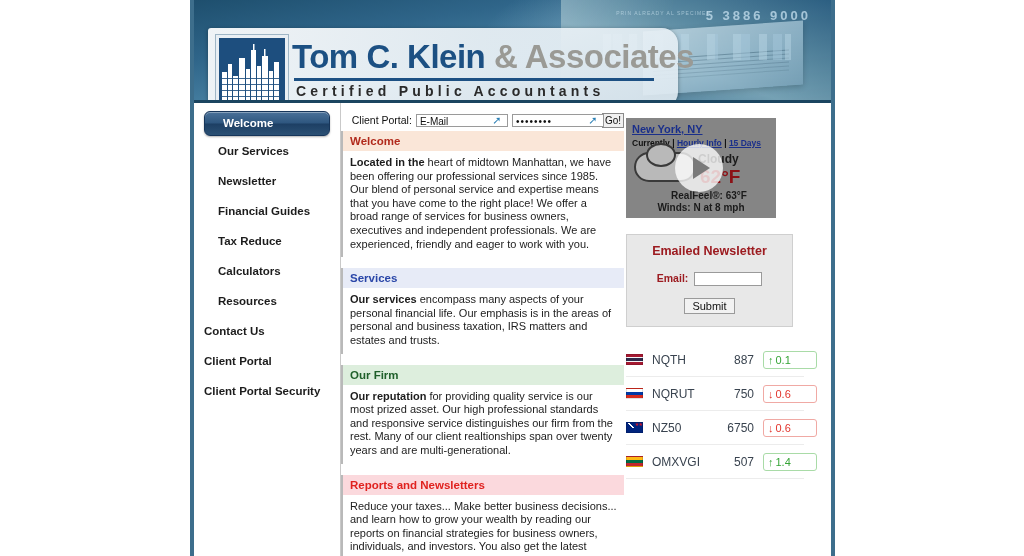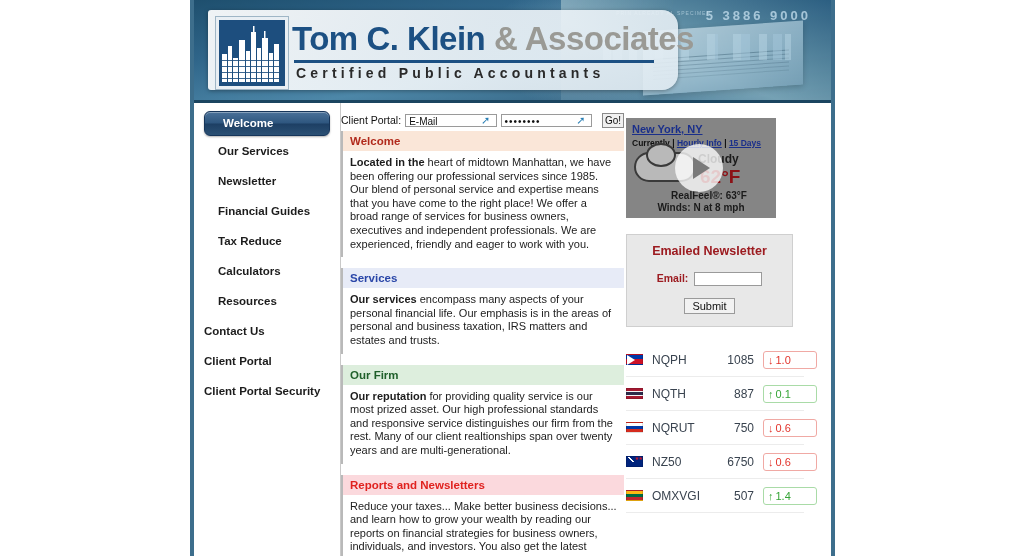--- a/index.html
+++ b/index.html
@@ -58,21 +58,21 @@
     font-size:5px;letter-spacing:1px;color:rgba(205,228,240,.6);
   }
   .hdr-chips{
     position:absolute;right:40px;top:34px;width:190px;height:26px;
     opacity:.45;
     background:
       linear-gradient(90deg,transparent 2px,#bcd9e8 2px,#bcd9e8 10px,transparent 10px) 0 0/26px 6px repeat,
       linear-gradient(90deg,transparent 6px,#a8cade 6px,#a8cade 15px,transparent 15px) 6px 12px/32px 6px repeat;
   }
   .logoplate{
-    position:absolute;left:14px;top:10px;width:470px;height:80px;
+    position:absolute;left:14px;top:28px;width:470px;height:80px;
     background:linear-gradient(135deg,rgba(255,255,255,.93),rgba(226,236,243,.88));
     border-radius:3px 16px 16px 3px;
     box-shadow:0 1px 4px rgba(0,0,0,.35);
   }
   .logo-sq{
     position:absolute;left:8px;top:7px;width:66px;height:66px;
     background:#1d4e7e;border:3px solid #e9eff4;
     box-shadow:0 0 0 1px #9fb6c6;
   }
   .skyline{position:absolute;left:0;bottom:0;width:100%;height:100%;}
@@ -126,21 +126,21 @@
     border:1px solid #9a9a9a;background:#fff;
     font-size:10px;color:#111;padding:1px 16px 1px 3px;
     box-sizing:border-box;line-height:11px;overflow:hidden;
   }
   .fld.pw{letter-spacing:1px;}
   .keyicon{
     position:absolute;right:2px;top:0px;width:14px;height:12px;
     color:#2a7fb5;font-size:11px;line-height:12px;text-align:center;
   }
   .gobtn{
-    margin-left:12px;border:1px solid #8a8a8a;background:#f0f0f0;
+    margin-left:0;border:1px solid #8a8a8a;background:#f0f0f0;
     font-size:10px;padding:0 2px;line-height:13px;color:#111;cursor:pointer;
   }
 
   .box{margin:0 0 11px 0;border-left:2px solid #b9b9b9;background:#fff;}
   .box-hd{
     font-weight:bold;font-size:11.5px;padding:4px 0 4px 7px;
   }
   .box-bd{font-size:11px;line-height:13.6px;color:#1c1c1c;padding:5px 6px 6px 7px;}
   .box-bd b{font-weight:bold;}
   .hd-welcome{background:#fae6d8;color:#b12a1c;}
@@ -334,26 +334,20 @@
         <div class="news-t">Emailed Newsletter</div>
         <div class="news-row">
           <span>Email:</span>
           <span class="news-input"></span>
         </div>
         <button class="submit">Submit</button>
       </div>
 
       <div class="ticker">
         <div class="trow">
-          <span class="flag f-ph"></span>
-          <span class="sym">NQPH</span>
-          <span class="val">1085</span>
-          <span class="chg dn"><span class="arrow">↓</span><span>1.0</span></span>
-        </div>
-        <div class="trow">
           <span class="flag f-th"></span>
           <span class="sym">NQTH</span>
           <span class="val">887</span>
           <span class="chg up"><span class="arrow">↑</span><span>0.1</span></span>
         </div>
         <div class="trow">
           <span class="flag f-ru"></span>
           <span class="sym">NQRUT</span>
           <span class="val">750</span>
           <span class="chg dn"><span class="arrow">↓</span><span>0.6</span></span>

